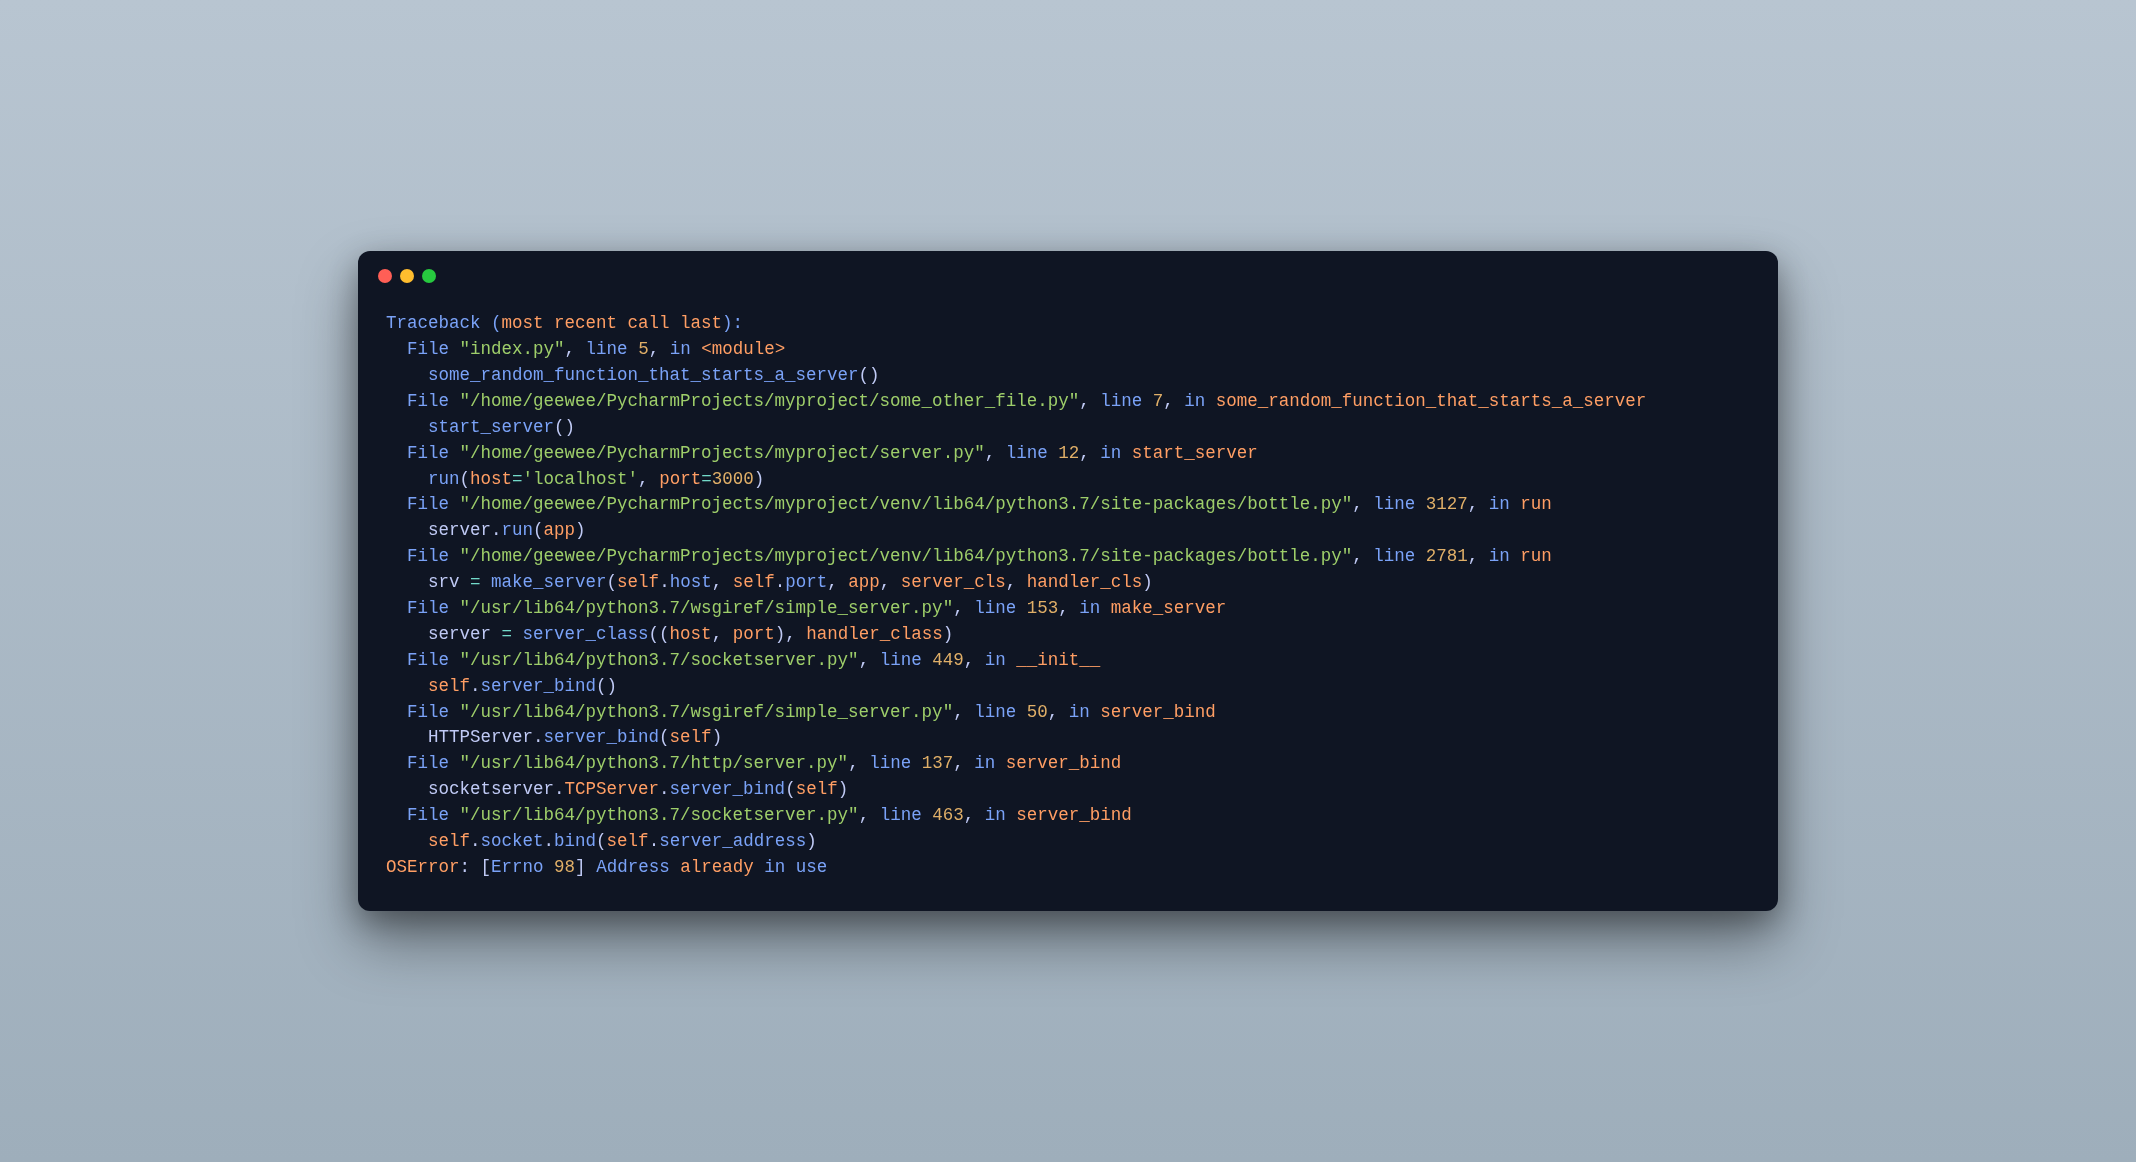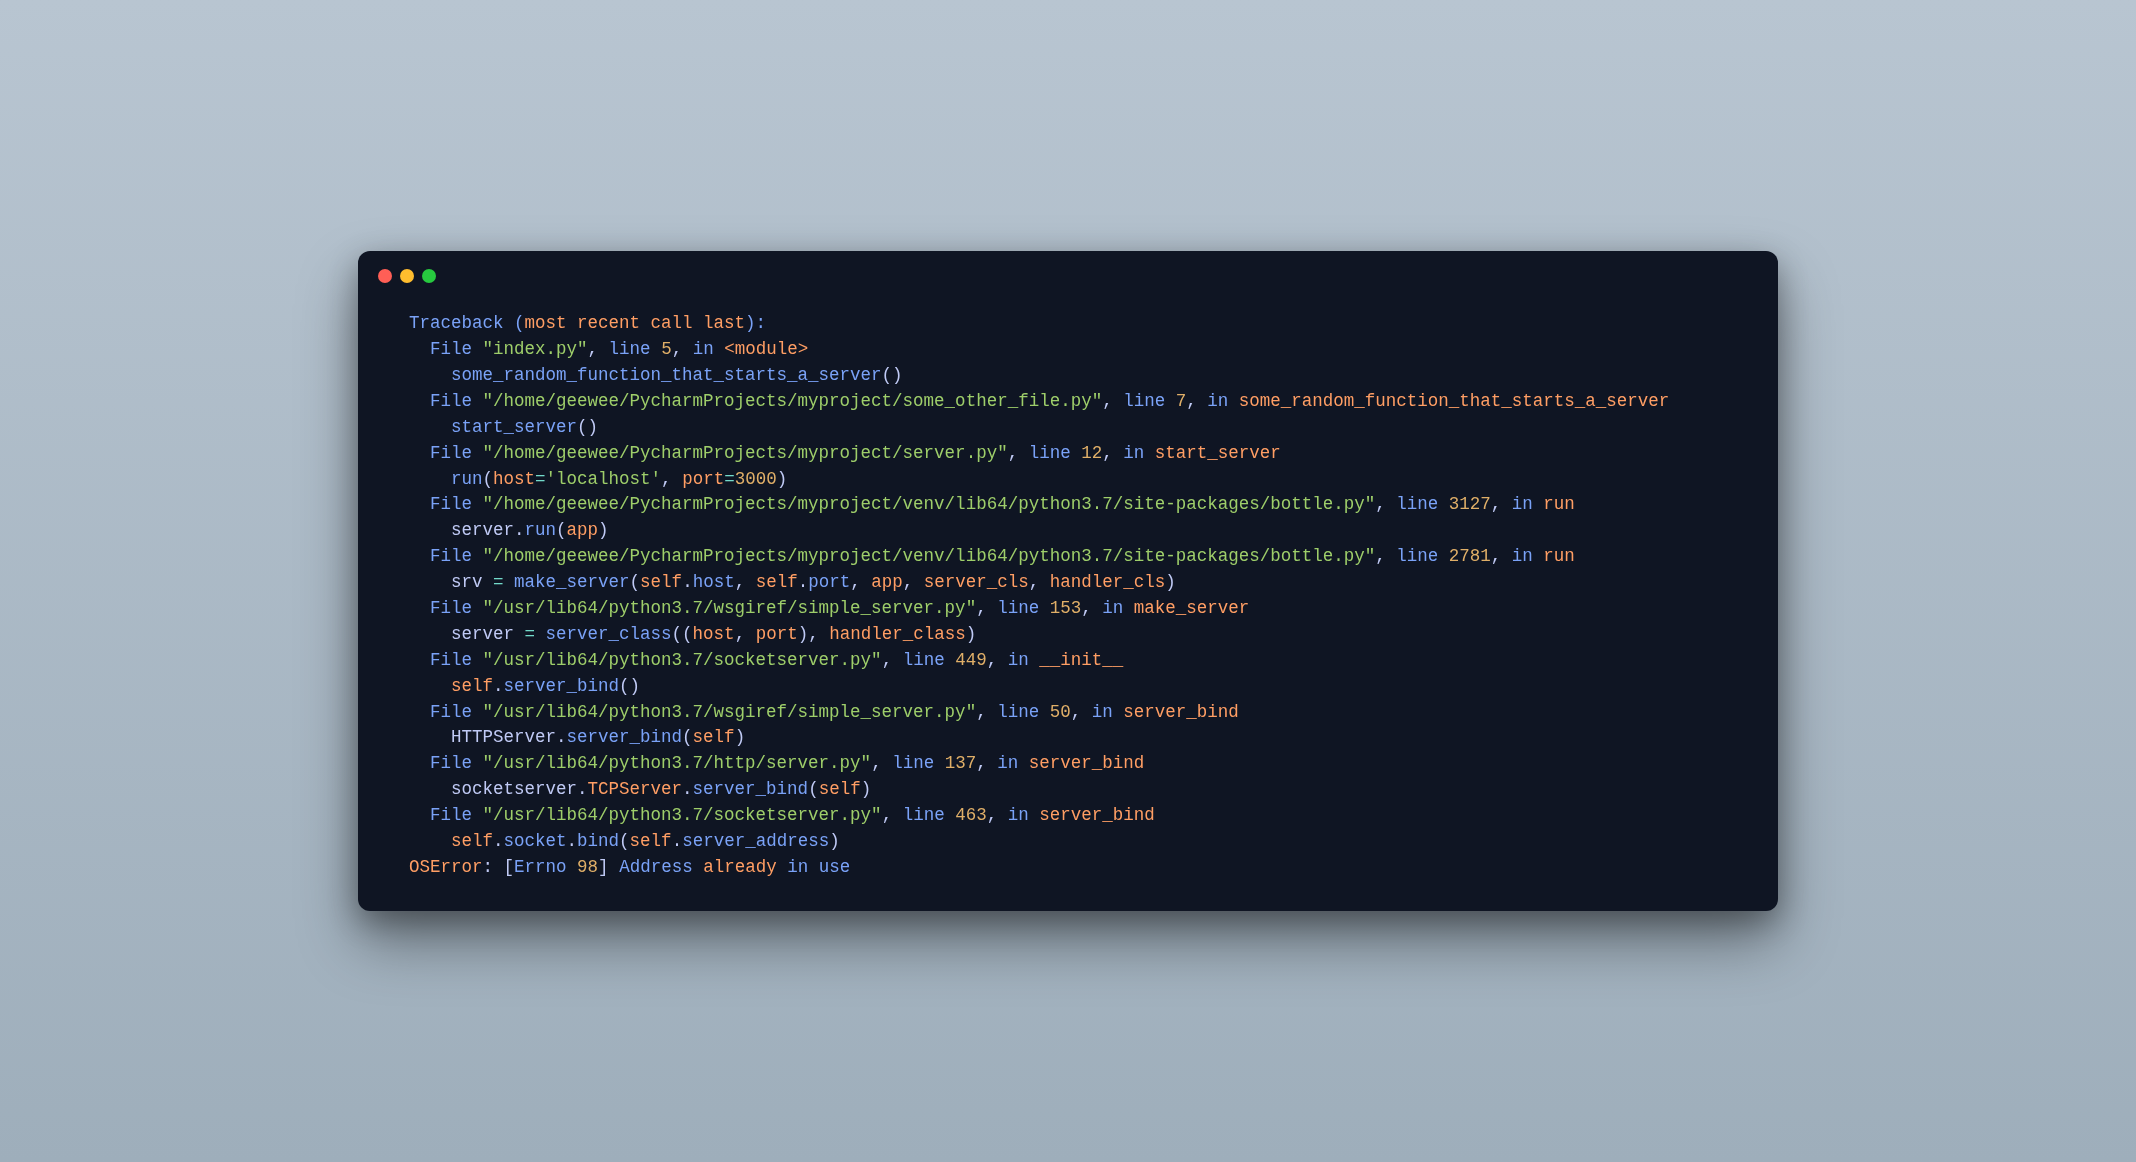--- a/index.html
+++ b/index.html
@@ -30,21 +30,20 @@
   }
   .dot.red { background: #ff5f56; }
   .dot.yellow { background: #ffbd2e; }
   .dot.green { background: #27c93f; }
   .content {
     padding: 20px 28px 30px 28px;
     font-size: 17.5px;
     line-height: 1.48;
     white-space: pre;
     color: #c9d1d9;
-    margin-left: 23px;
   }
   .blue { color: #7aa2f7; }
   .orange { color: #ff9e64; }
   .white { color: #c0caf5; }
   .green { color: #9ece6a; }
   .yellow { color: #e0af68; }
   .red { color: #f7768e; }
   .teal { color: #73daca; }
 </style>
 </head>

